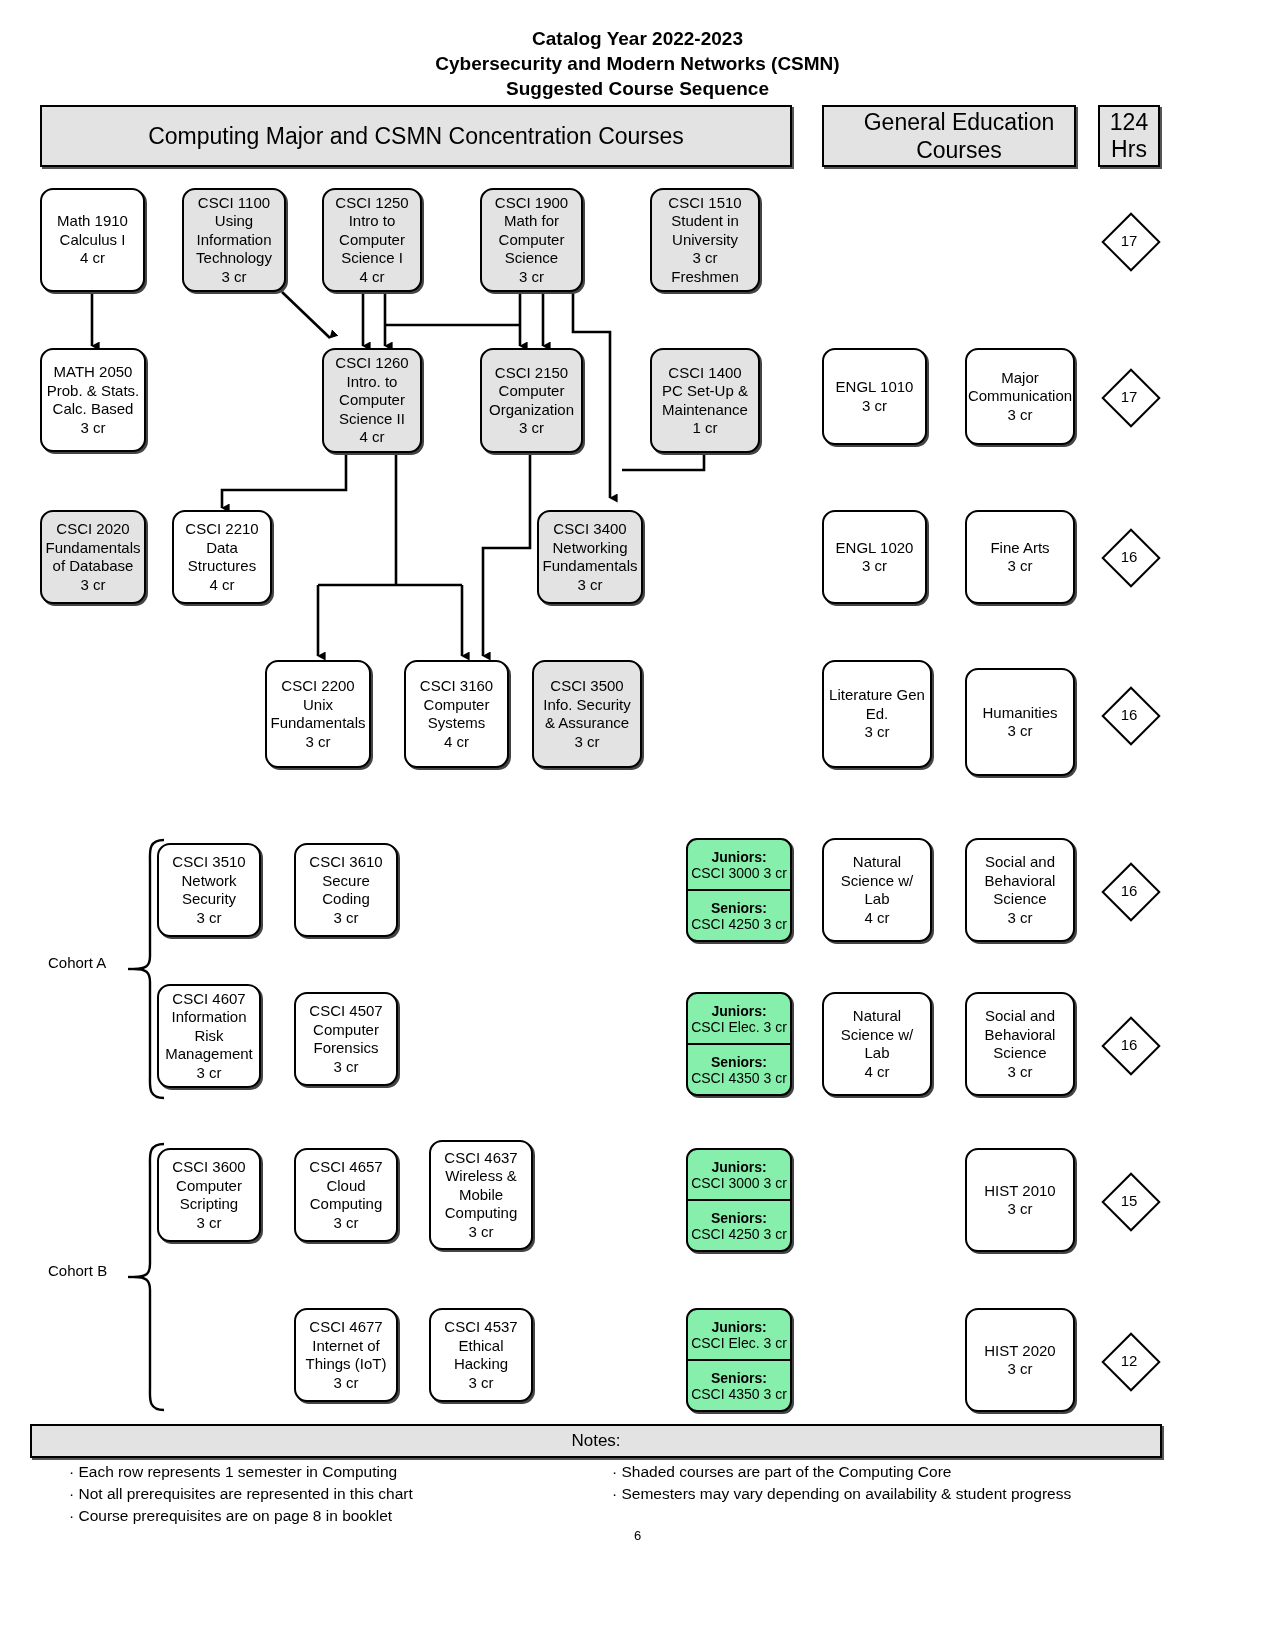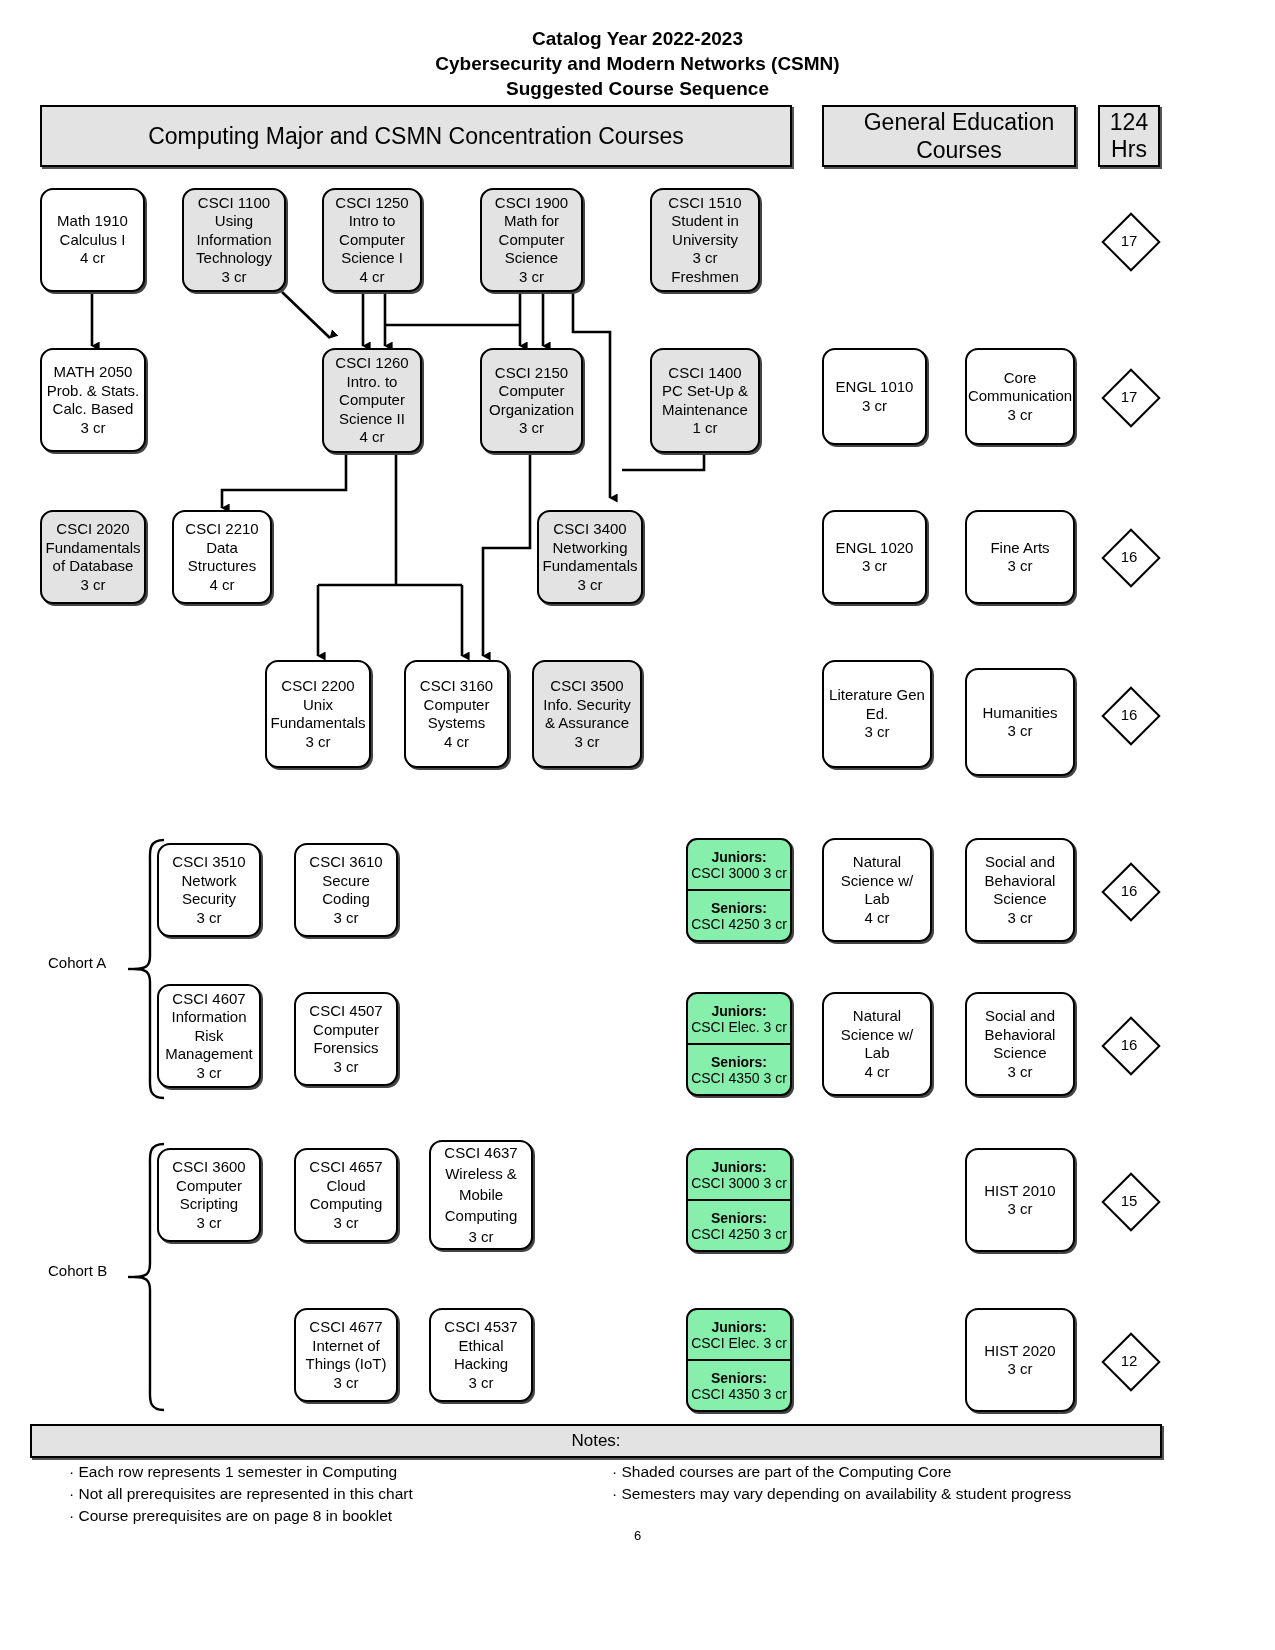--- a/index.html
+++ b/index.html
@@ -269,21 +269,21 @@
     <span>Maintenance</span>
     <span>1 cr</span>
   </div>
 
   <div class="box" style="left:822px;top:348px;width:105px;height:97px;">
     <span>ENGL 1010</span>
     <span>3 cr</span>
   </div>
 
   <div class="box" style="left:965px;top:348px;width:110px;height:97px;">
-    <span>Core</span>
+    <span>Major</span>
     <span>Communication</span>
     <span>3 cr</span>
   </div>
 
   <div class="diamond" style="left:1103px;top:370px;">
     <div class="sq"></div>
     <div class="num">17</div>
   </div>
 
   <div class="box shaded" style="left:40px;top:510px;width:106px;height:94px;">
@@ -467,21 +467,21 @@
     <span>3 cr</span>
   </div>
 
   <div class="box" style="left:294px;top:1148px;width:104px;height:94px;">
     <span>CSCI 4657</span>
     <span>Cloud</span>
     <span>Computing</span>
     <span>3 cr</span>
   </div>
 
-  <div class="box" style="left:429px;top:1140px;width:104px;height:110px;justify-content:space-between;">
+  <div class="box" style="left:429px;top:1140px;width:104px;height:110px;">
     <span>CSCI 4637</span>
     <span>Wireless &amp;</span>
     <span>Mobile</span>
     <span>Computing</span>
     <span>3 cr</span>
   </div>
 
   <div class="splitbox" style="left:686px;top:1148px;width:106px;height:104px;">
     <div class="half top">
       <div class="hlabel"><span>Juniors</span>:</div>

